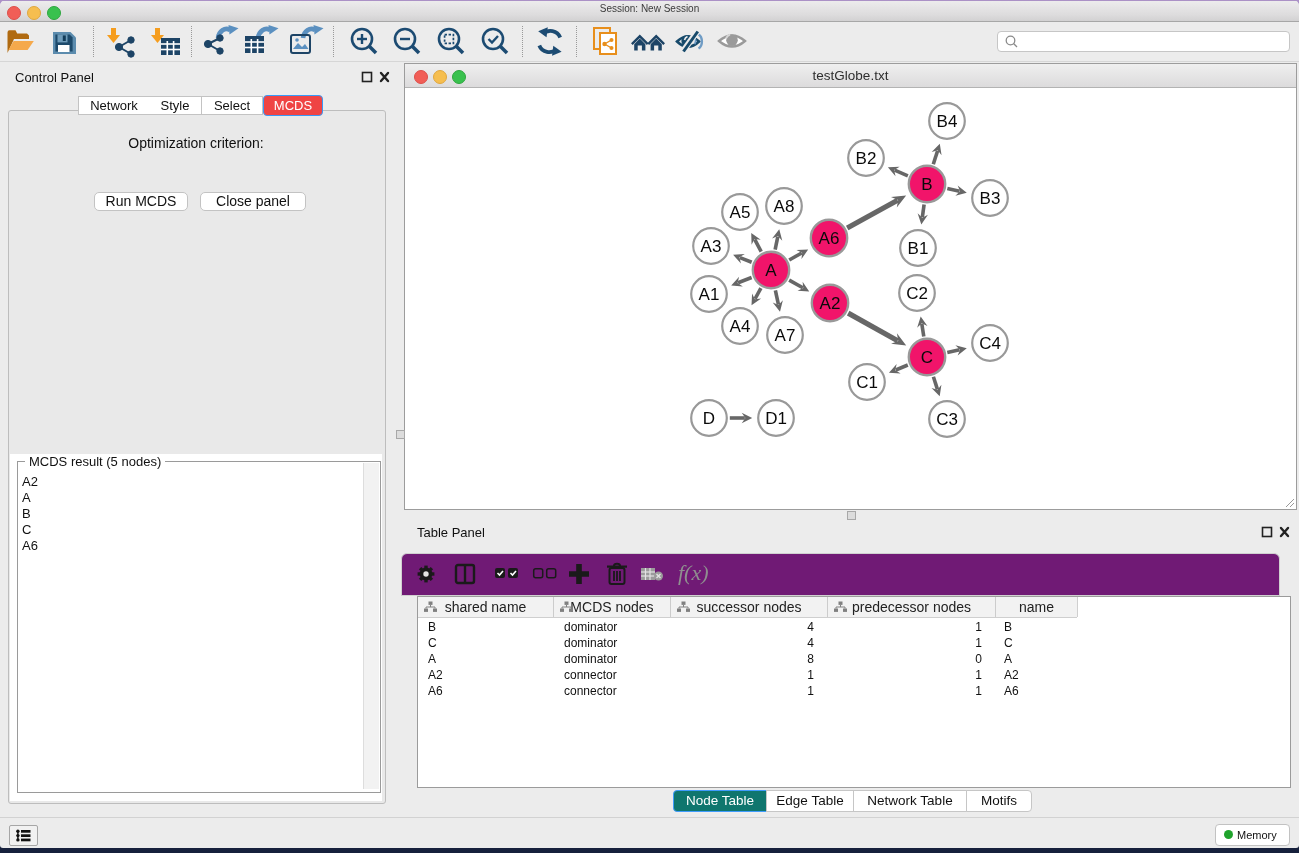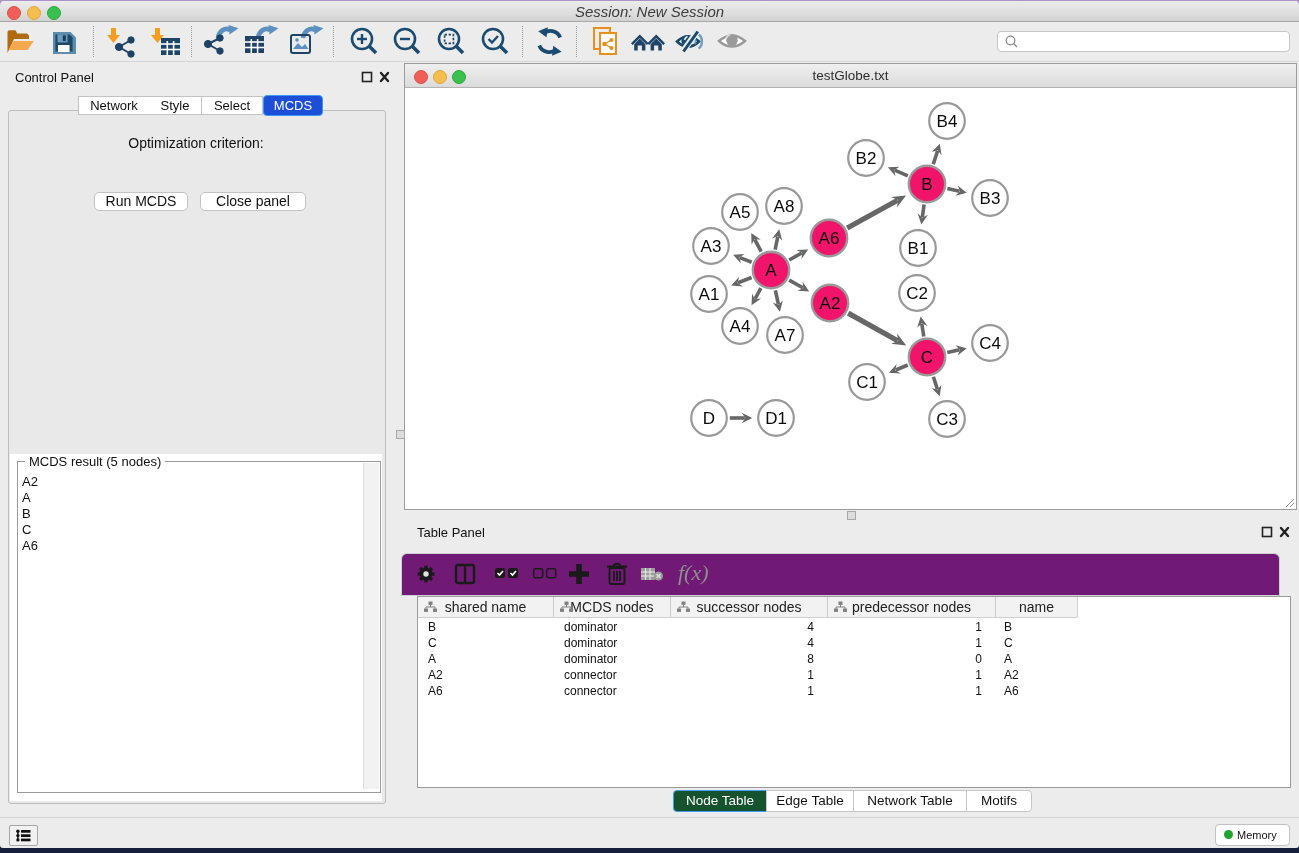--- a/index.html
+++ b/index.html
@@ -5,32 +5,32 @@
 html,body{margin:0;padding:0;}
 body{width:1299px;height:853px;position:relative;overflow:hidden;
   font-family:"Liberation Sans",sans-serif;
   background:linear-gradient(180deg,#a98fc6 0,#b49ccd 6px,#1a2440 820px,#16203c 853px);}
 .win{position:absolute;left:0;top:0;width:1299px;height:848px;background:#ececec;
   border-radius:6px 6px 3px 3px;}
 .titlebar{position:absolute;left:0;top:0;width:1299px;height:21px;
   background:linear-gradient(180deg,#eeedee 0,#dddcdd 70%,#d2d1d2 100%);
   border-radius:6px 6px 0 0;border-bottom:1px solid #a7a7a7;}
 .tl{position:absolute;top:5.5px;width:12px;height:12px;border-radius:50%;}
-.title-text{position:absolute;top:3px;width:100%;text-align:center;font-size:15px;color:#3c3c3c;font-style:italic;}
+.title-text{position:absolute;top:3px;width:100%;text-align:center;font-size:10px;color:#3c3c3c;}
 .toolbar{position:absolute;left:0;top:22px;width:1299px;height:39px;border-bottom:1px solid #d6d6d6;}
 .tsep{position:absolute;top:4px;height:31px;width:0;border-left:1px dotted #999;}
 .ticon{position:absolute;top:3px;}
 .search{position:absolute;left:997px;top:9px;width:291px;height:19px;background:#fff;
   border:1px solid #c6c6c6;border-radius:4px;}
 
 .cp-title{position:absolute;left:15px;top:70px;font-size:13px;color:#111;}
 .tabs{position:absolute;top:96px;left:0;width:392px;height:21px;}
 .tab{position:absolute;top:0;height:17px;background:#fff;border:1px solid #c3c3c3;
   font-size:13px;color:#111;text-align:center;line-height:17px;}
-.tab.sel{background:#1d4ed8;color:#fff;border:1px solid #389af8;border-radius:4px;height:19px;line-height:19px;top:-1px;}
+.tab.sel{background:#ef4444;color:#fff;border:1px solid #389af8;border-radius:4px;height:19px;line-height:19px;top:-1px;}
 .cp-box{position:absolute;left:8px;top:110px;width:376px;height:692px;
   border:1px solid #bdbdbd;background:#e9e9e9;border-radius:3px;}
 .opt-label{position:absolute;left:0;top:135px;width:392px;text-align:center;font-size:14px;color:#111;}
 .dd{position:absolute;left:43px;top:159px;width:311px;height:18px;background:#fff;
   border:1px solid #c3c3c3;border-radius:4px;}
 .dd-step{position:absolute;right:0px;top:0px;width:19px;height:18px;border-radius:4px;
   background:linear-gradient(180deg,#6db2fb 0,#2f7fe8 100%);border:1px solid #2f7fe8;}
 .dd-text{position:absolute;left:12px;top:1px;font-size:14px;color:#111;}
 .btn{position:absolute;height:17px;background:#ffffff;border:1px solid #c3c3c3;border-radius:5px;
   font-size:14px;color:#111;text-align:center;line-height:17px;}
@@ -49,21 +49,21 @@
 .tp-title{position:absolute;left:417px;top:525px;font-size:13px;color:#111;}
 .tp-toolbar{position:absolute;left:401px;top:553px;width:877px;height:41px;background:#701a75;
   border:1px solid #d0d0d0;border-radius:6px 6px 0 0;}
 .tbl{position:absolute;left:417px;top:596px;width:872px;height:190px;background:#fff;border:1px solid #9b9b9b;}
 .tbl-hdr{position:absolute;left:0;top:0;height:20px;background:#f2f2f2;border-bottom:1px solid #cfcfcf;}
 .th{position:absolute;top:0;height:20px;border-right:1px solid #cccccc;text-align:center;line-height:21px;font-size:14px;color:#222;}
 .row{position:absolute;font-size:12px;color:#111;height:16px;line-height:16px;}
 .thicon{position:absolute;top:4px;}
 .btab{position:absolute;top:790px;height:20px;background:#fff;border:1px solid #c6c6c6;
   font-size:13.5px;color:#111;text-align:center;line-height:20px;box-sizing:content-box;}
-.btab.sel{background:#14532d;color:#fff;border-color:#3f9bfc;}
+.btab.sel{background:#0f766e;color:#fff;border-color:#3f9bfc;}
 
 .statusbar{position:absolute;left:0;top:817px;width:1299px;height:31px;border-top:1px solid #d2d2d2;}
 .stbtn{position:absolute;left:9px;top:7px;width:27px;height:19px;border:1px solid #a6a6a6;border-radius:2px;background:#f1f1f1;}
 .mem{position:absolute;right:9px;top:6px;width:73px;height:20px;background:#fff;border:1px solid #c2c2c2;border-radius:4px;font-size:11px;color:#111;line-height:20px;}
 </style>
 </head>
 <body>
 <div style="position:absolute;left:0;top:0;width:1299px;height:1px;background:#ab91c6;z-index:9;"></div>
 <div class="win">
 

